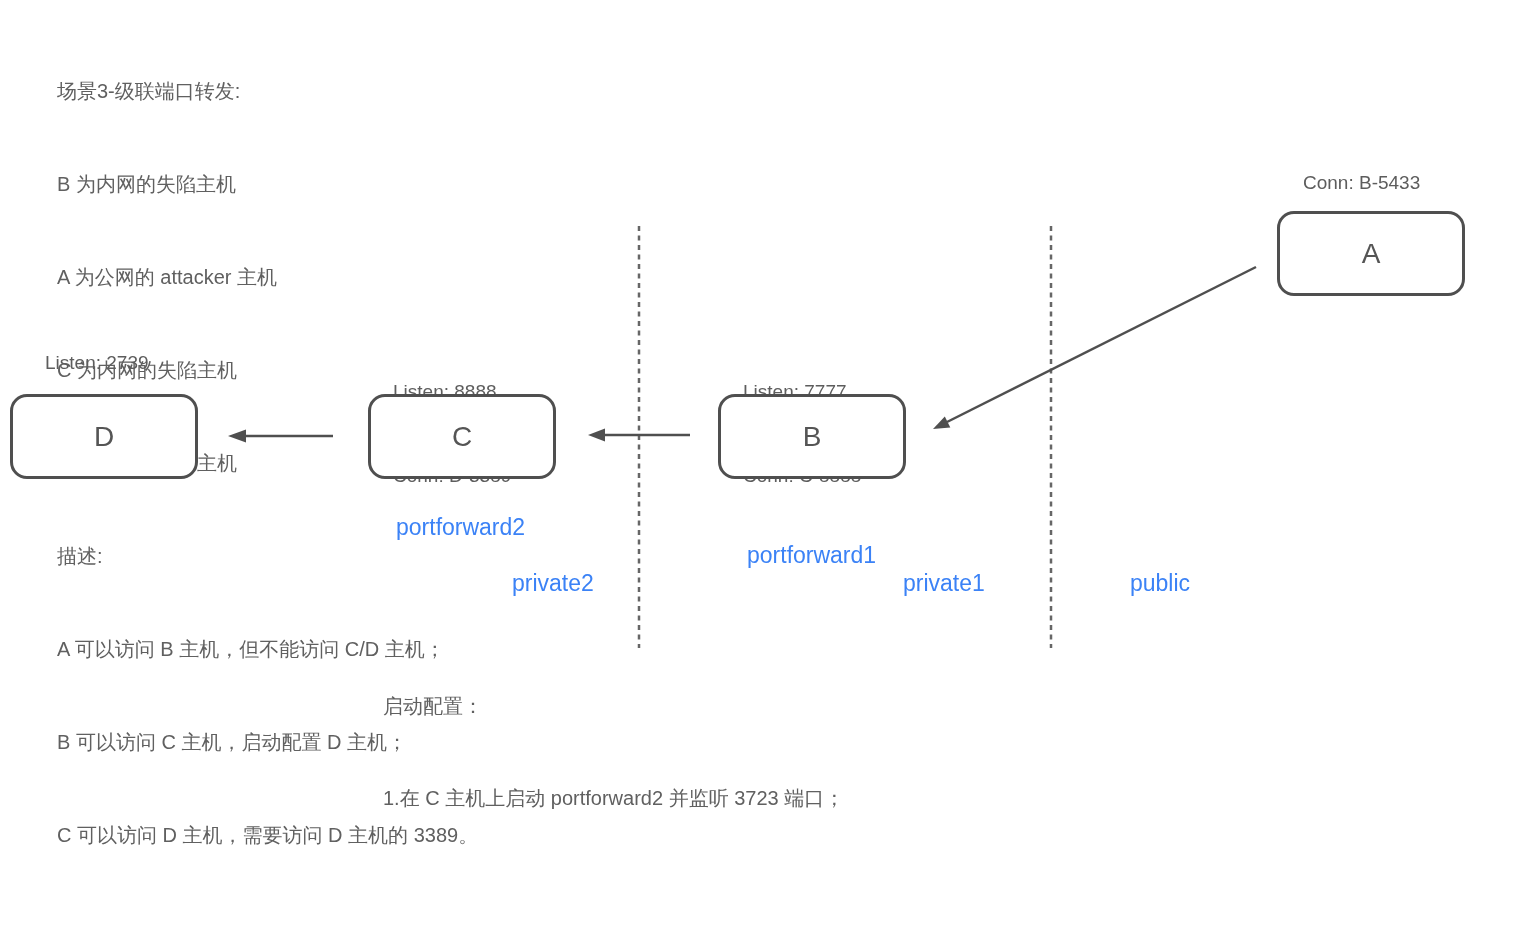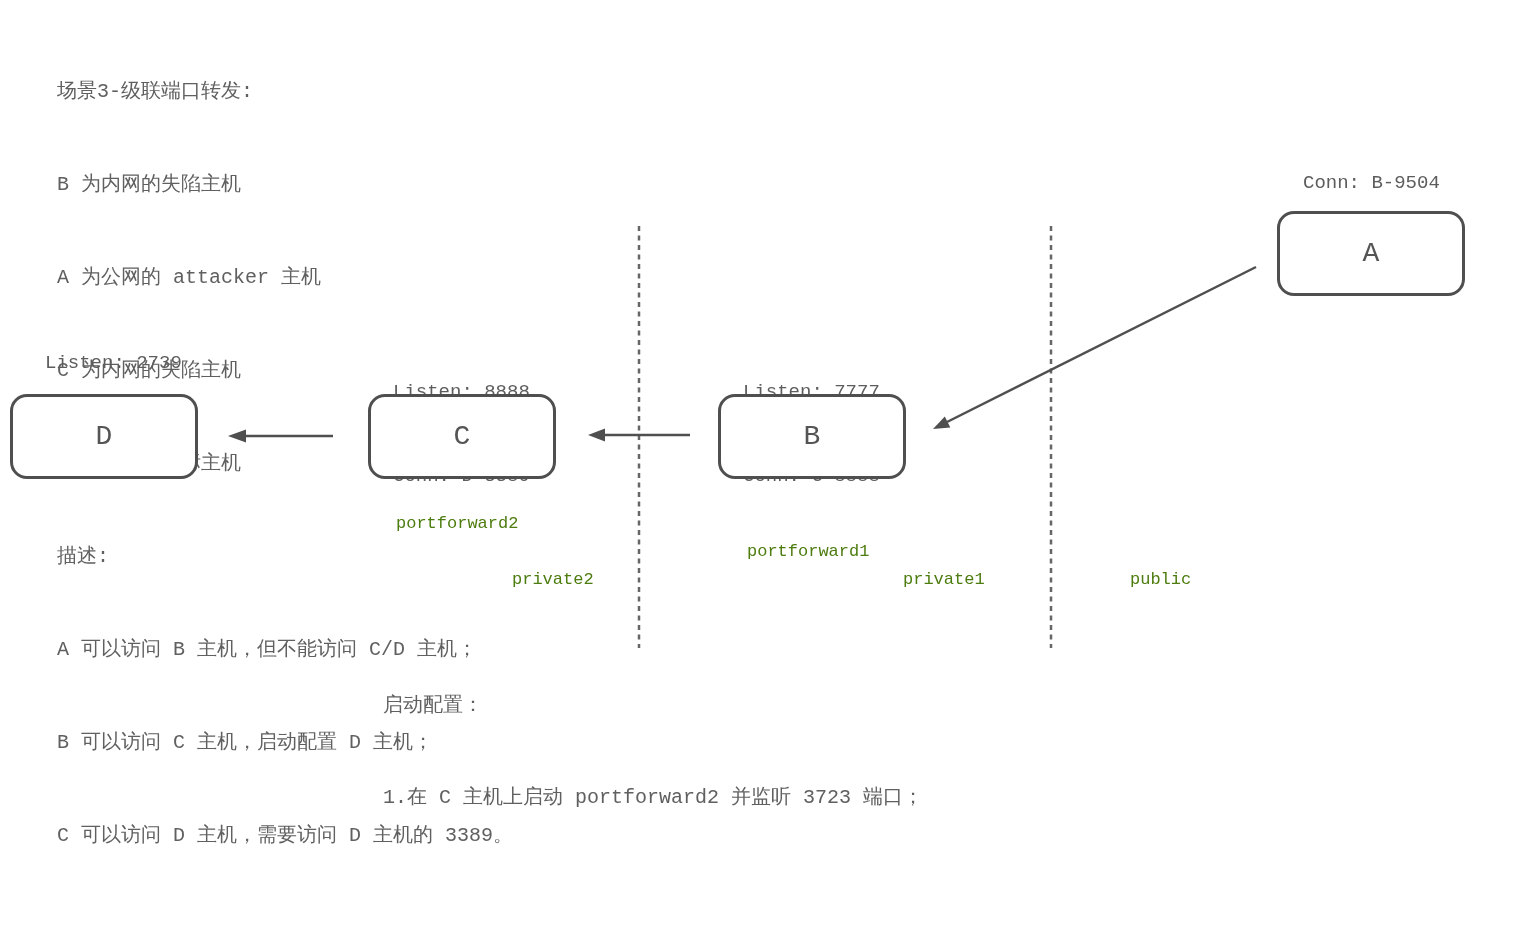--- a/index.html
+++ b/index.html
@@ -1,21 +1,21 @@
 <!DOCTYPE html>
 <html><head>
 <meta charset="utf-8">
 <style>
   html, body { margin: 0; padding: 0; background: #ffffff; }
   .canvas {
     position: relative;
     width: 1476px;
     height: 944px;
     background: #ffffff;
-    font-family: Liberation Mono, monospace;
+    font-family: Liberation Sans, sans-serif;
     color: #5f5f5f;
     overflow: hidden;
   }
   .notes { position: absolute; font-size: 20px; line-height: 31px; color: #606060; white-space: pre; }
   .top-notes { left: 57px; top: 14px; }
   .bottom-notes { left: 383px; top: 630px; line-height: 30.6px; }
   .node {
     position: absolute;
     width: 188px; height: 85px;
     box-sizing: border-box;
@@ -27,21 +27,21 @@
   }
   .node-d { left: 10px;   top: 394px; }
   .node-c { left: 368px;  top: 394px; }
   .node-b { left: 718px;  top: 394px; }
   .node-a { left: 1277px; top: 211px; }
   .annot { position: absolute; font-size: 19px; line-height: 28px; color: #5d5d5d; white-space: pre; }
   .annot-d { left: 45px;   top: 349px; }
   .annot-c { left: 393px;  top: 322px; }
   .annot-b { left: 743px;  top: 322px; }
   .annot-a { left: 1303px; top: 169px; }
-  .zone-label, .tool-label { position: absolute; font-size: 17px; color: #4d7c0f; white-space: pre; }
+  .zone-label, .tool-label { position: absolute; font-size: 23px; color: #3b82f6; white-space: pre; }
   .tool-pf2 { left: 396px;  top: 514px; }
   .tool-pf1 { left: 747px;  top: 542px; }
   .zone-private2 { left: 512px;  top: 570px; }
   .zone-private1 { left: 903px;  top: 570px; }
   .zone-public   { left: 1130px; top: 570px; }
   .overlay { position: absolute; left: 0; top: 0; width: 1524px; height: 944px; pointer-events: none; }
 </style>
 </head>
 <body>
 
@@ -72,21 +72,21 @@
       <line x1="690" y1="435" x2="605" y2="435" stroke="#4f4f4f" stroke-width="2.5"></line>
       <polygon points="588,435 605,428.5 605,441.5" fill="#4f4f4f"></polygon>
     </g>
 
     <g>
       <line x1="1256" y1="267" x2="947" y2="422" stroke="#4f4f4f" stroke-width="2.5"></line>
       <polygon points="933,429 944.8,416.4 950.3,427.4" fill="#4f4f4f"></polygon>
     </g>
   </svg>
 
-  <div class="annot annot-a">Conn: B-9504</div>
+  <div class="annot annot-a">Conn: B-5433</div>
   <div class="annot annot-b">
     <div>Listen: 7777</div>
     <div>Conn: C-8888</div>
   </div>
   <div class="annot annot-c">
     <div>Listen: 8888</div>
     <div>Conn: D-3389</div>
   </div>
   <div class="annot annot-d">Listen: 2739</div>
 

